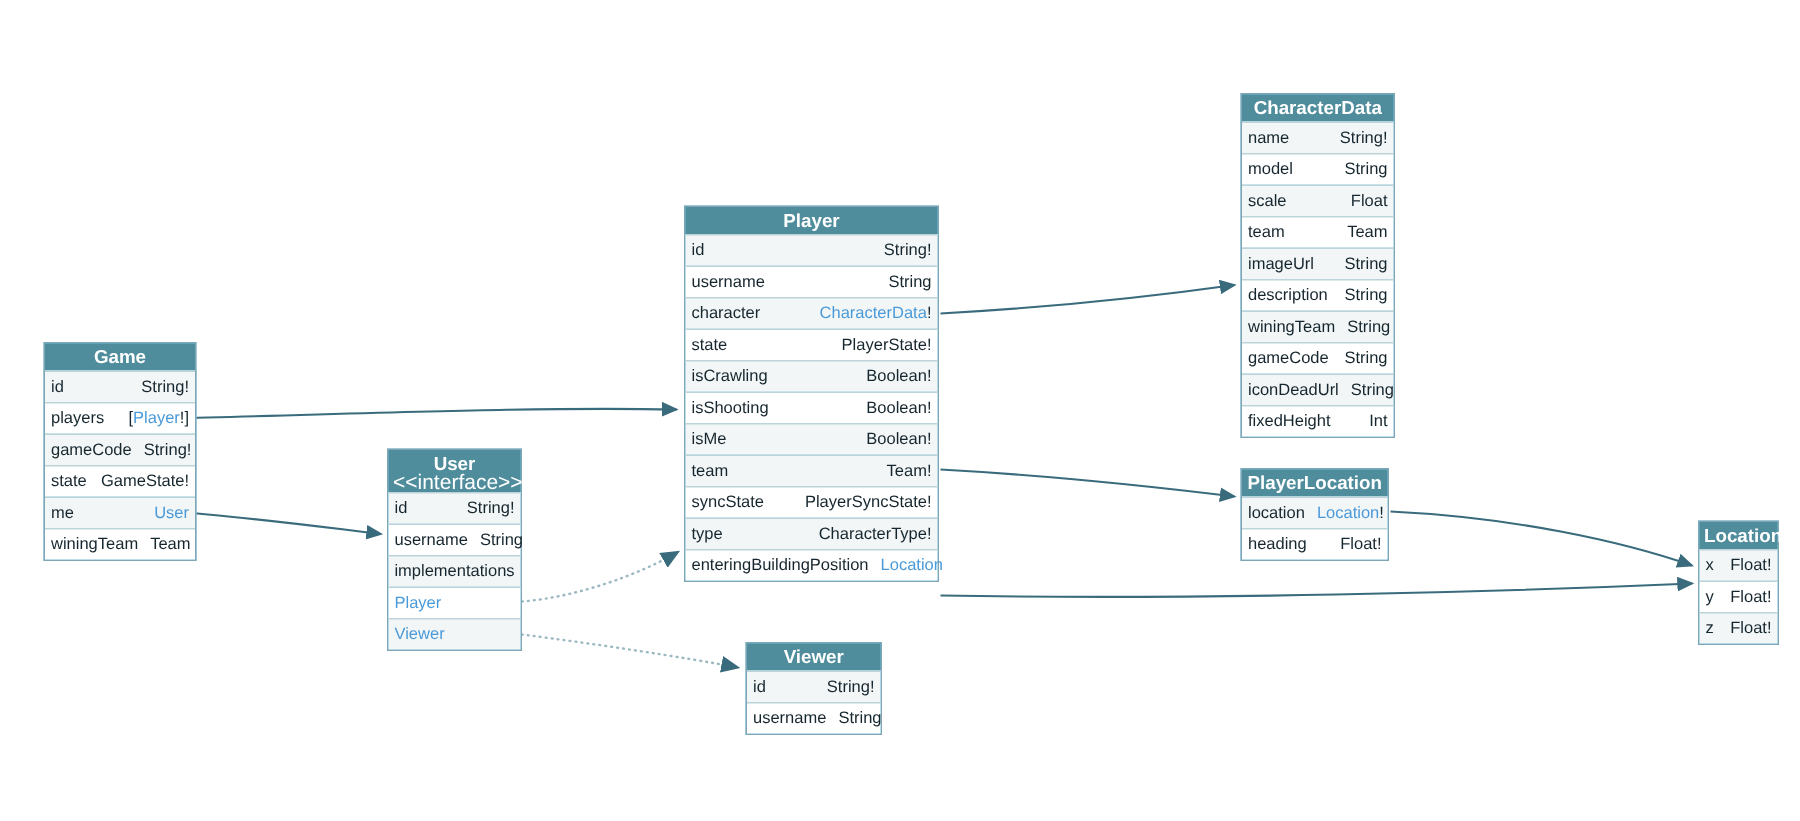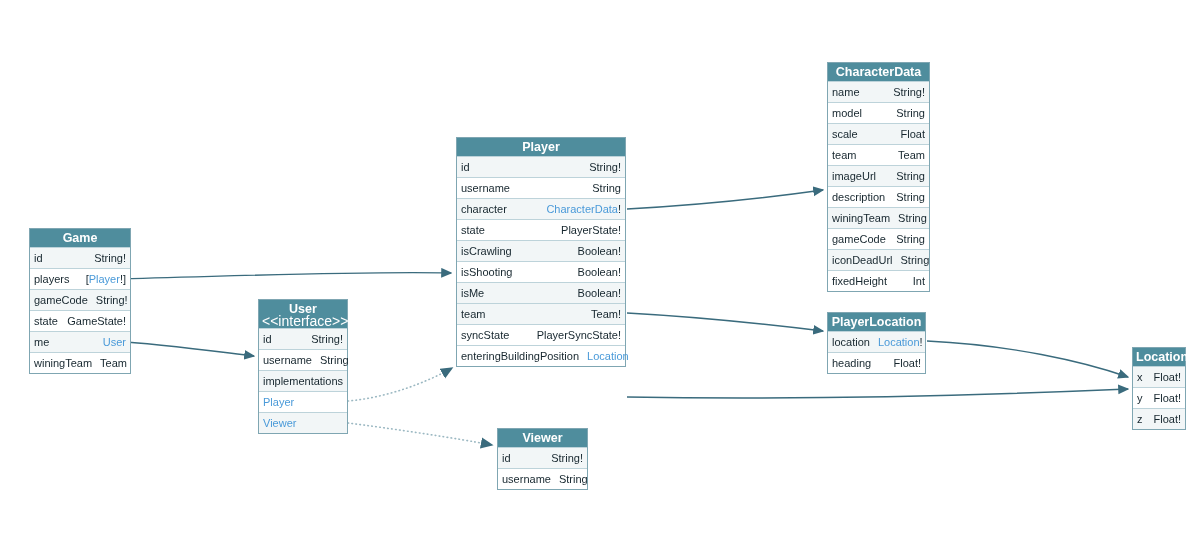--- a/index.html
+++ b/index.html
@@ -156,20 +156,24 @@
         <span class="ftype">Boolean!</span>
       </div>
       <div class="trow odd">
         <span class="fname">team</span>
         <span class="ftype">Team!</span>
       </div>
       <div class="trow even">
         <span class="fname">syncState</span>
         <span class="ftype">PlayerSyncState!</span>
       </div>
+      <div class="trow odd">
+        <span class="fname">type</span>
+        <span class="ftype">CharacterType!</span>
+      </div>
       <div class="trow even">
         <span class="fname">enteringBuildingPosition</span>
         <span class="ftype"><span class="tlink">Location</span></span>
       </div>
     </div>
 
   <div class="type-table" style="left:497px; top:428px; width:91px;">
       <div class="thead">
         <div class="ttitle">Viewer</div>
       </div>

